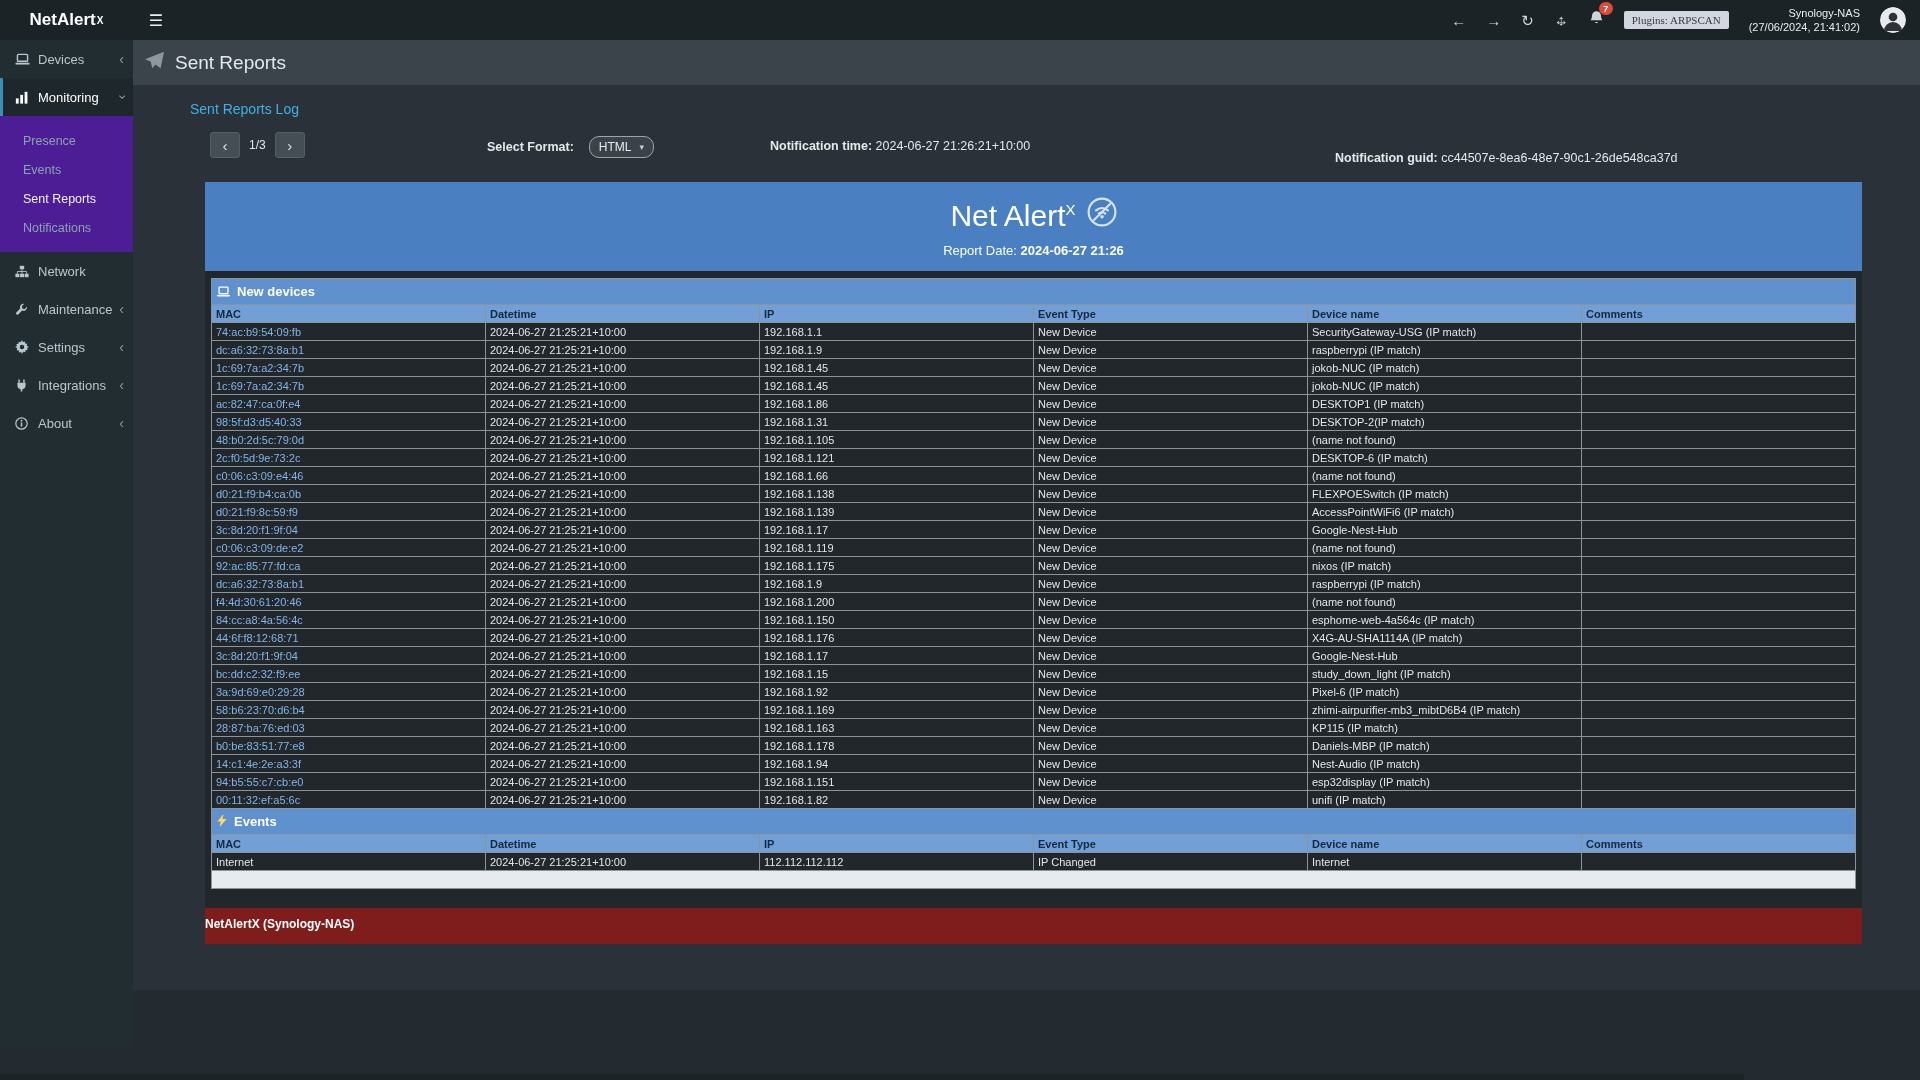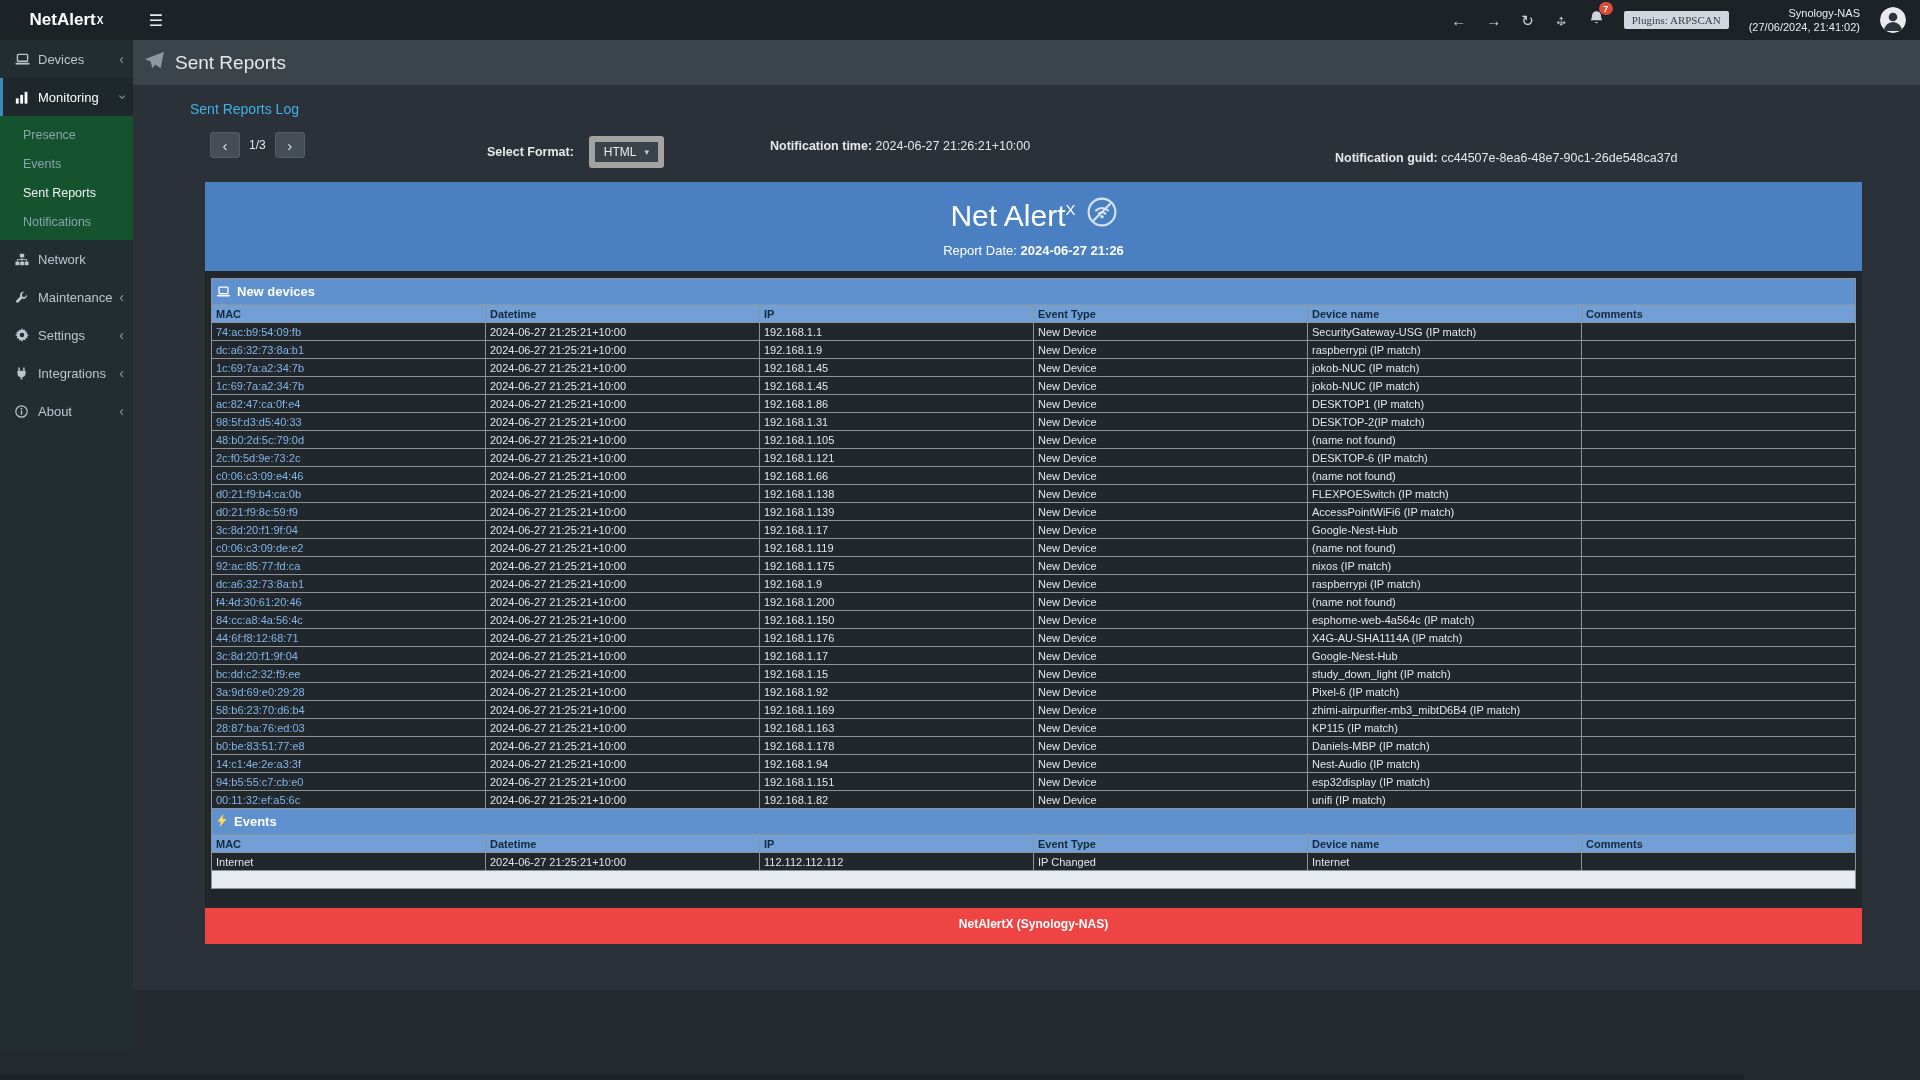--- a/index.html
+++ b/index.html
@@ -20,52 +20,52 @@
   .avatar{width:26px;height:26px;border-radius:50%;overflow:hidden;cursor:pointer}
   
   .sidebar{position:absolute;top:40px;left:0;width:133px;height:1010px;background:#222d32}
   .side-item{display:flex;align-items:center;height:38px;padding:0 9px 0 12px;color:#b8c7ce;font-size:13px;cursor:pointer;border-left:3px solid transparent}
   .side-item .s-ico{width:23px;display:inline-flex;color:#b8c7ce;flex:none}
   .side-item .lbl{flex:1}
   .chev{color:#8a9ba3;font-size:14px;line-height:1}
   .chev.down{transform:rotate(-90deg)}
   .side-item.active{background:#1e282c;color:#fff;border-left-color:#3c8dbc}
   .side-item.active .s-ico{color:#fff}
-  .submenu{background:#14532d;padding:4px 0}
+  .submenu{background:#4c1d95;padding:10px 0}
   .sub-item{display:flex;align-items:center;height:29px;padding-left:23px;color:#8aa4af;font-size:12.5px;cursor:pointer}
   .sub-item.active{color:#eef2f4}
   
   .content{position:absolute;top:40px;left:133px;width:1787px;min-height:948px;background:#2a3138;padding-bottom:2px}
   .content-header{height:45px;background:#3b434b;display:flex;align-items:center;gap:10px;padding-left:11px;color:#e4e8eb;font-size:19px}
   .log-link{display:inline-block;margin:16px 0 0 57px;color:#41b0e6;font-size:14px;cursor:pointer;text-decoration:none}
   .controls{position:relative;height:52px;margin-top:2px;color:#e4e8eb;font-size:12.5px}
   .pager{position:absolute;left:77px;top:12px;display:flex;align-items:center;gap:9px}
   .pg-btn{width:30px;height:26px;background:#454d55;border:1px solid #555d65;border-radius:3px;color:#dfe4e8;font-size:15px;display:flex;align-items:center;justify-content:center;cursor:pointer;padding:0}
   .pg-num{font-size:12px;color:#e4e8eb}
   .fmt{position:absolute;left:354px;top:16px;display:flex;align-items:center;gap:15px}
   .bold{font-weight:bold}
-  .select{background:#3a424a;border:6px solid #a3a3a3;border-radius:3px;color:#e8ecef;font-size:12px;padding:3px 9px;display:inline-flex;gap:8px;align-items:center;cursor:pointer}
+  .select{background:#3a424a;border:1px solid #a3a3a3;border-radius:10px;color:#e8ecef;font-size:12px;padding:3px 9px;display:inline-flex;gap:8px;align-items:center;cursor:pointer}
   .caret{font-size:9px;color:#c4cbd1}
   .ntime{position:absolute;left:637px;top:19px}
   .nguid{position:absolute;left:1202px;top:31px}
   
   .report-card{margin:10px 58px 0 72px;background:#22272c}
   .report-header{background:#4a80c2;color:#fff;text-align:center;padding:15px 0 13px}
   .r-title{font-size:30px;font-weight:normal;display:inline-flex;align-items:center;gap:11px}
   .r-title sup{font-size:15px;vertical-align:super}
   .r-date{margin-top:9px;font-size:13px}
   .tbl-wrap{padding:7px 6px 19px}
   table{width:100%;border-collapse:collapse;table-layout:fixed;font-size:11px}
   td{border:1px solid #8a949c;padding:1px 4px;color:#e3e7ea;height:15px;overflow:hidden;white-space:nowrap}
   tr.sec-row td{background:#5e91cd;color:#fff;font-weight:bold;font-size:13px;height:21px;padding:2px 5px}
   tr.col-row td{background:#72a0d6;color:#14293f;font-weight:bold}
   .mac-link{color:#82b5e8;cursor:pointer}
   tr.blank-row td{background:#e7ebef;height:15px}
   .sec-icon{display:inline-flex;margin-right:7px;vertical-align:-1px}
-  .report-footer{background:#ef4444;color:#fff;text-align:center;padding:7px 0 9px;font-size:12px;font-weight:bold;line-height:1.65}
+  .report-footer{background:#7f1d1d;color:#fff;padding:7px 0 9px;font-size:12px;font-weight:bold;line-height:1.65}
   .qmark-w{display:inline-flex;width:13px;height:13px;border-radius:50%;background:#fff;color:#4a80c2;font-size:9.5px;font-weight:bold;align-items:center;justify-content:center;vertical-align:-2px;margin-left:3px}
   
   .footer{position:absolute;left:0;top:1074px;width:1744px;height:30px;background:#1b2327;display:flex;align-items:flex-end;font-size:12px;color:#9aa2a9;padding:0 14px 0 128px;box-sizing:border-box}
   .brand-sm{color:#3f9fd8;font-weight:bold;font-size:12px;cursor:pointer}
   .brand-sm sup{font-size:8px}
   .footer-right{margin-left:auto;display:flex;align-items:center;gap:7px}
   .f-link{color:#3f9fd8;cursor:pointer}
   .f-ico{color:#3f9fd8;display:inline-flex;cursor:pointer;font-size:12px}
   .qmark{display:inline-flex;width:13px;height:13px;border-radius:50%;background:#3f9fd8;color:#1b2327;font-size:9.5px;font-weight:bold;align-items:center;justify-content:center;cursor:pointer}
   .sep{color:#7b838a}

